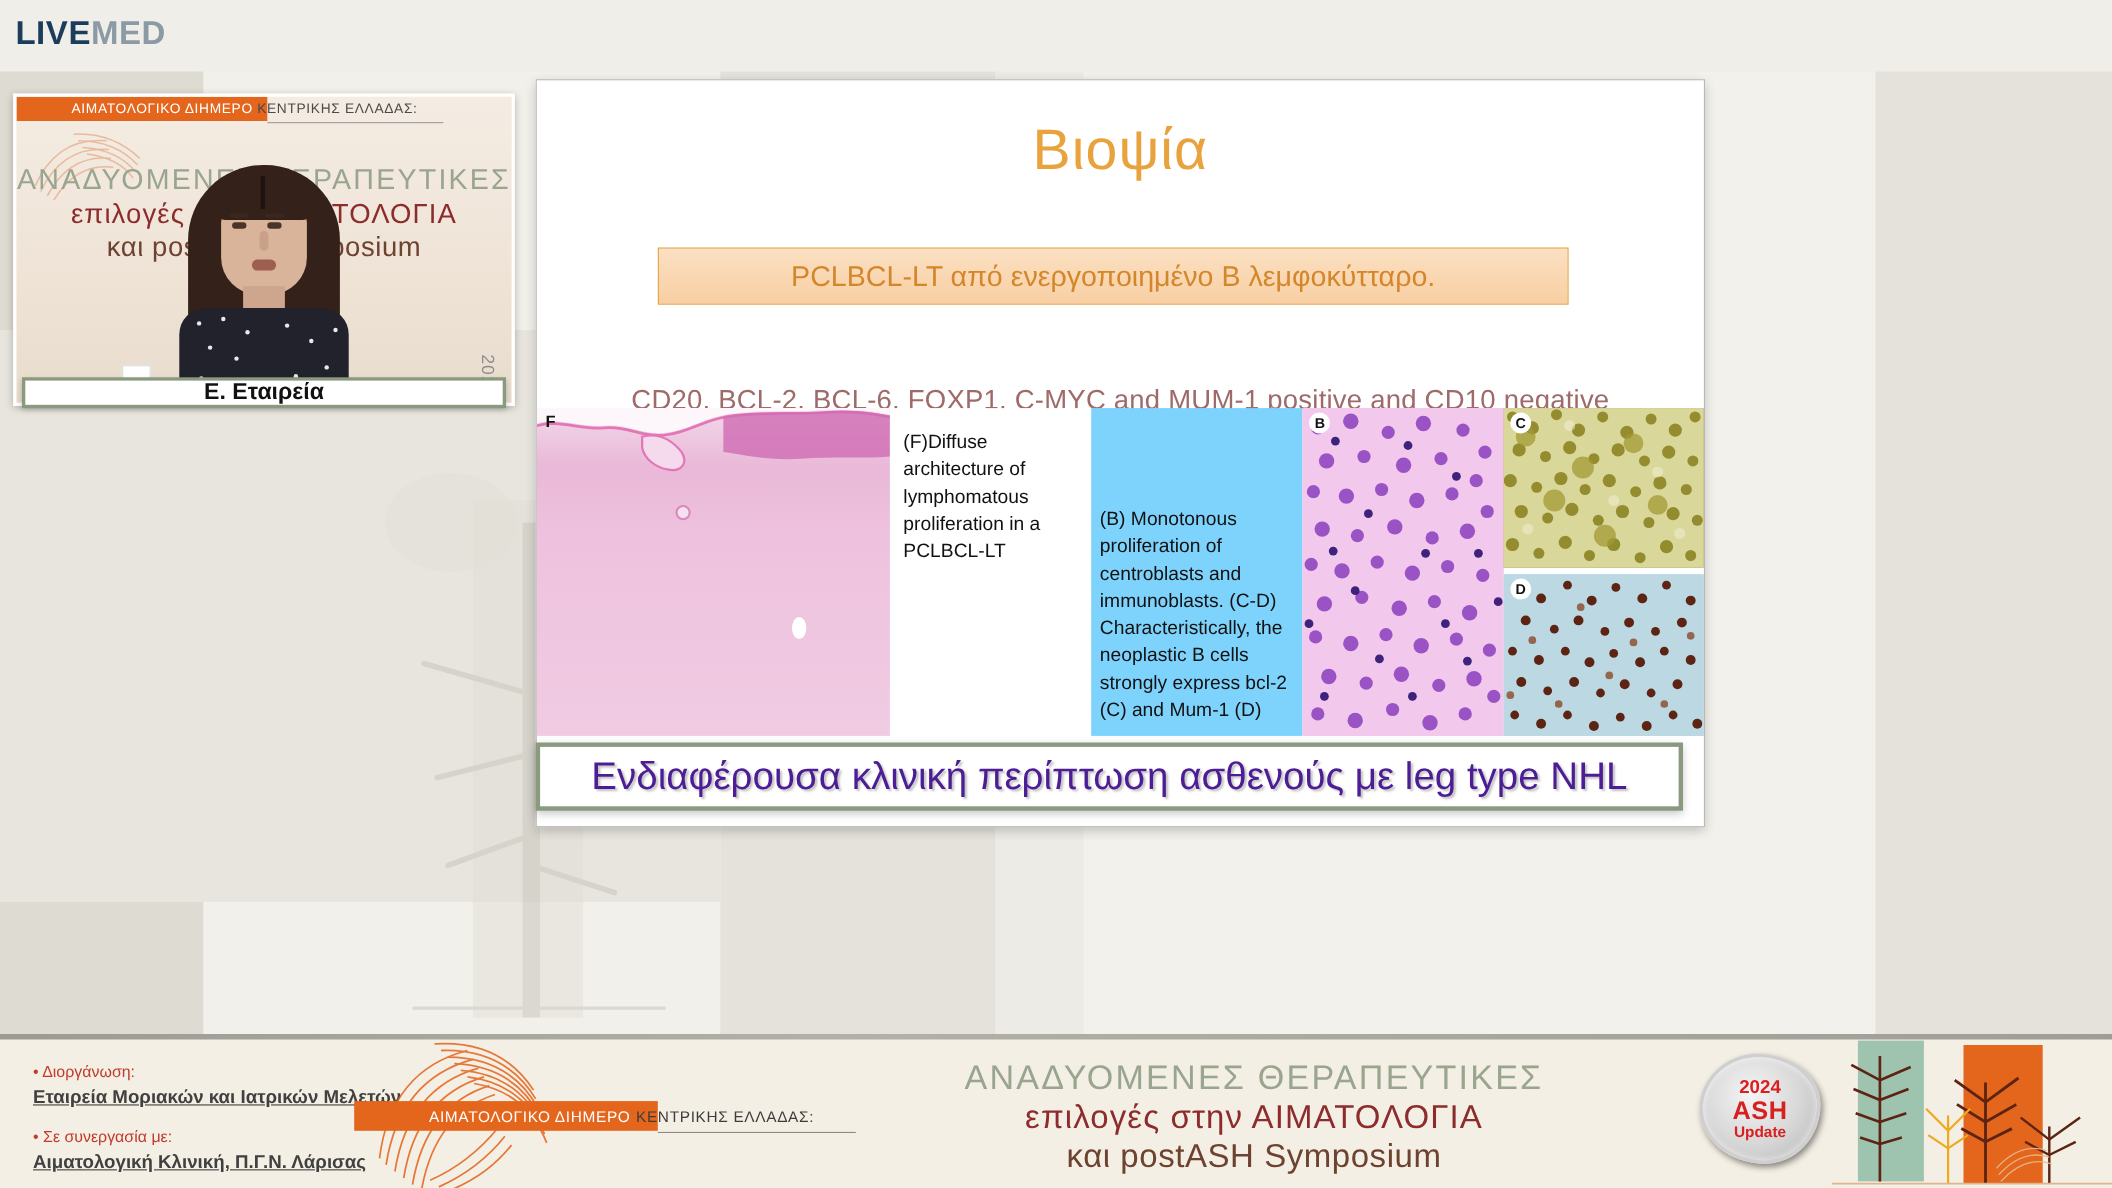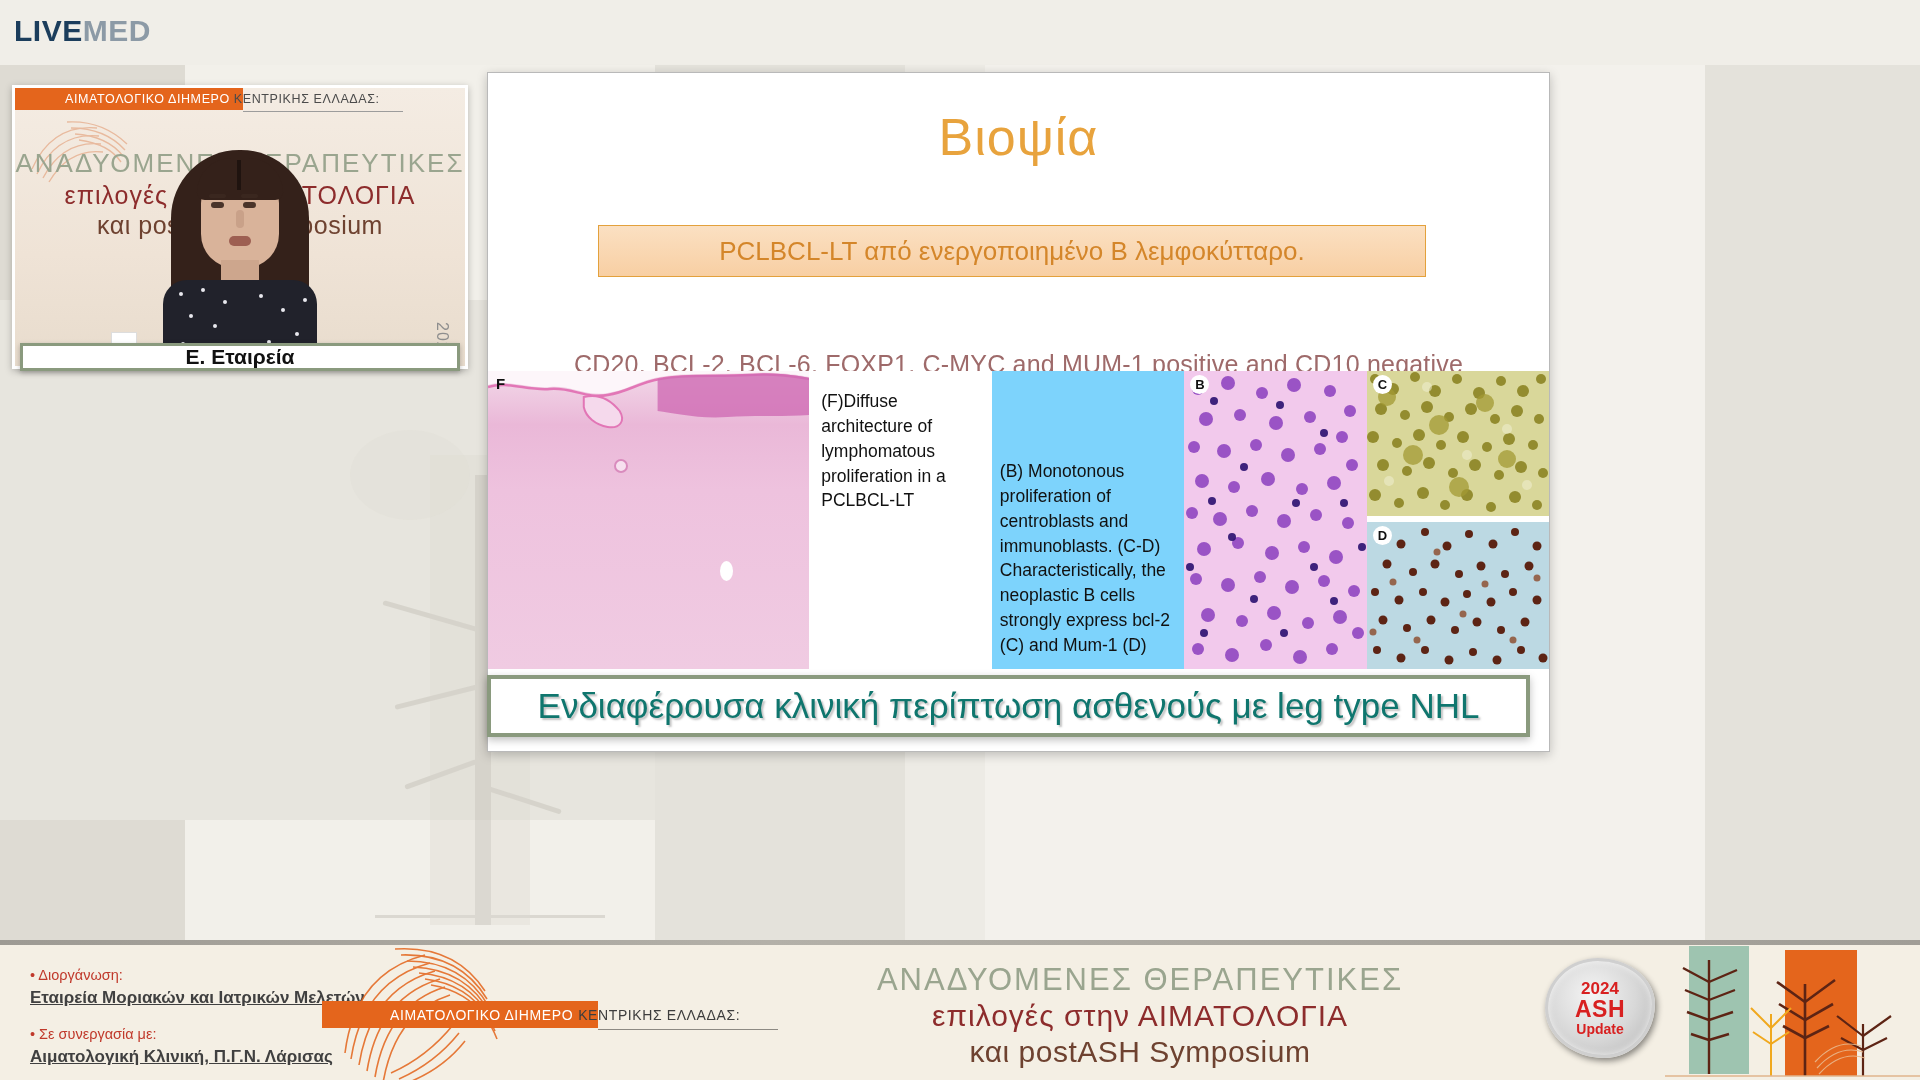--- a/index.html
+++ b/index.html
@@ -115,21 +115,21 @@
   #fig-d { position:relative; width:100%; height:147px; margin-top:6px; background:#bcd8e2; overflow:hidden;}
   .panel-lbl { position:absolute; left:6px; top:4px; width:19px; height:19px; background:#fff;
       border-radius:50%; color:#111; font-size:13px; font-weight:bold; display:flex;
       align-items:center; justify-content:center; z-index:4; }
 
   
   #bottom-strip { position:absolute; left:487px; top:675px; width:1043px; height:62px;
       background:#8a9a7e; padding:4px; box-shadow:0 3px 8px rgba(0,0,0,.25); }
   #bottom-strip-inner { width:100%; height:100%; background:#fff; display:flex;
       align-items:center; justify-content:center; }
-  #bottom-strip-text { font-size:35px; color:#0f766e; white-space:nowrap;
+  #bottom-strip-text { font-size:35px; color:#4c1d95; white-space:nowrap;
       text-shadow:2px 2px 2px rgba(120,120,120,.45); }
 
   
   #footer { position:absolute; left:0; top:940px; width:1920px; height:140px;
       background:#f4efe4; border-top:3px solid #a9a69e; }
   #footer-grey { position:absolute; left:0; top:-3px; width:1920px; height:5px;
       background:linear-gradient(90deg,#9d9a93 0%,#b3b0a8 40%,#a09d96 100%); }
   #org-block { position:absolute; left:30px; top:22px; font-size:13.5px; line-height:1.45;}
   .org-head { color:#c0392b; font-size:14.5px; }
   .org-sub { color:#404040; font-weight:bold; font-size:17px;text-decoration:underline; }

